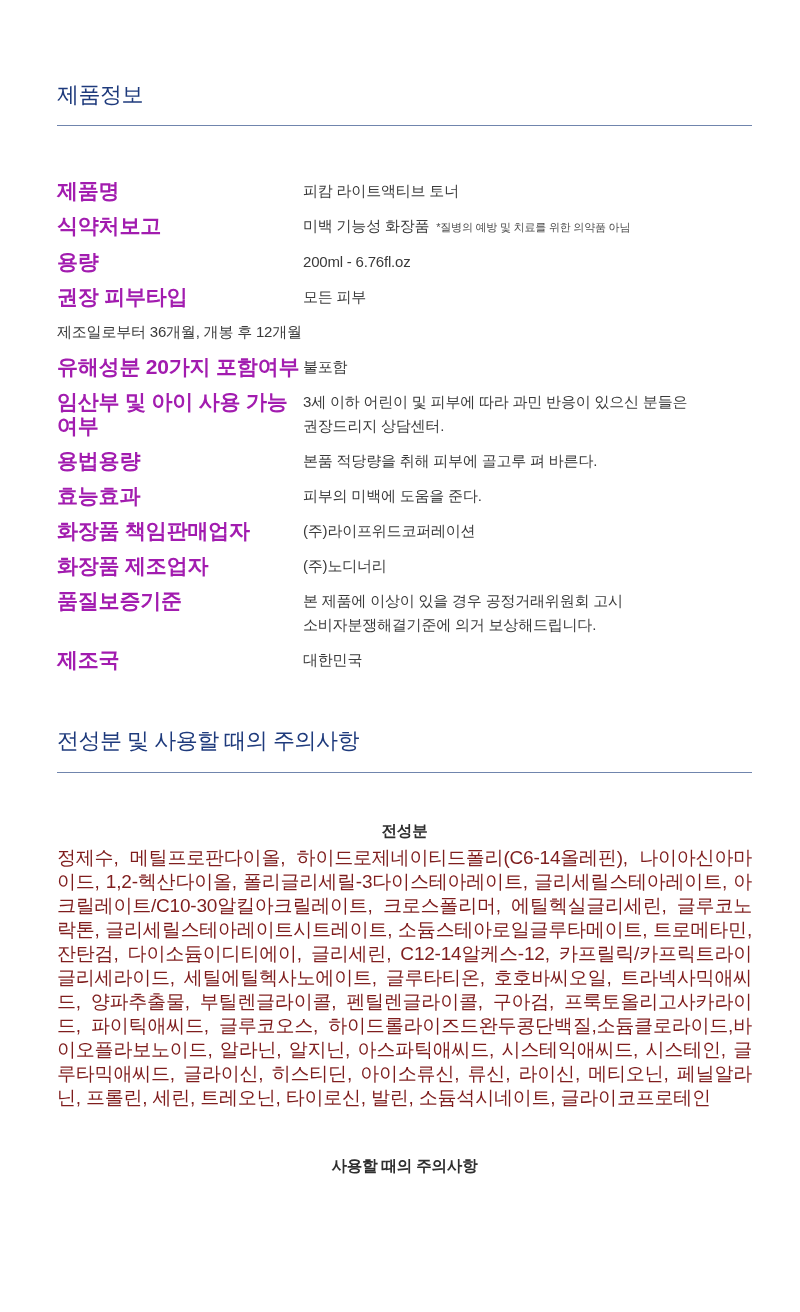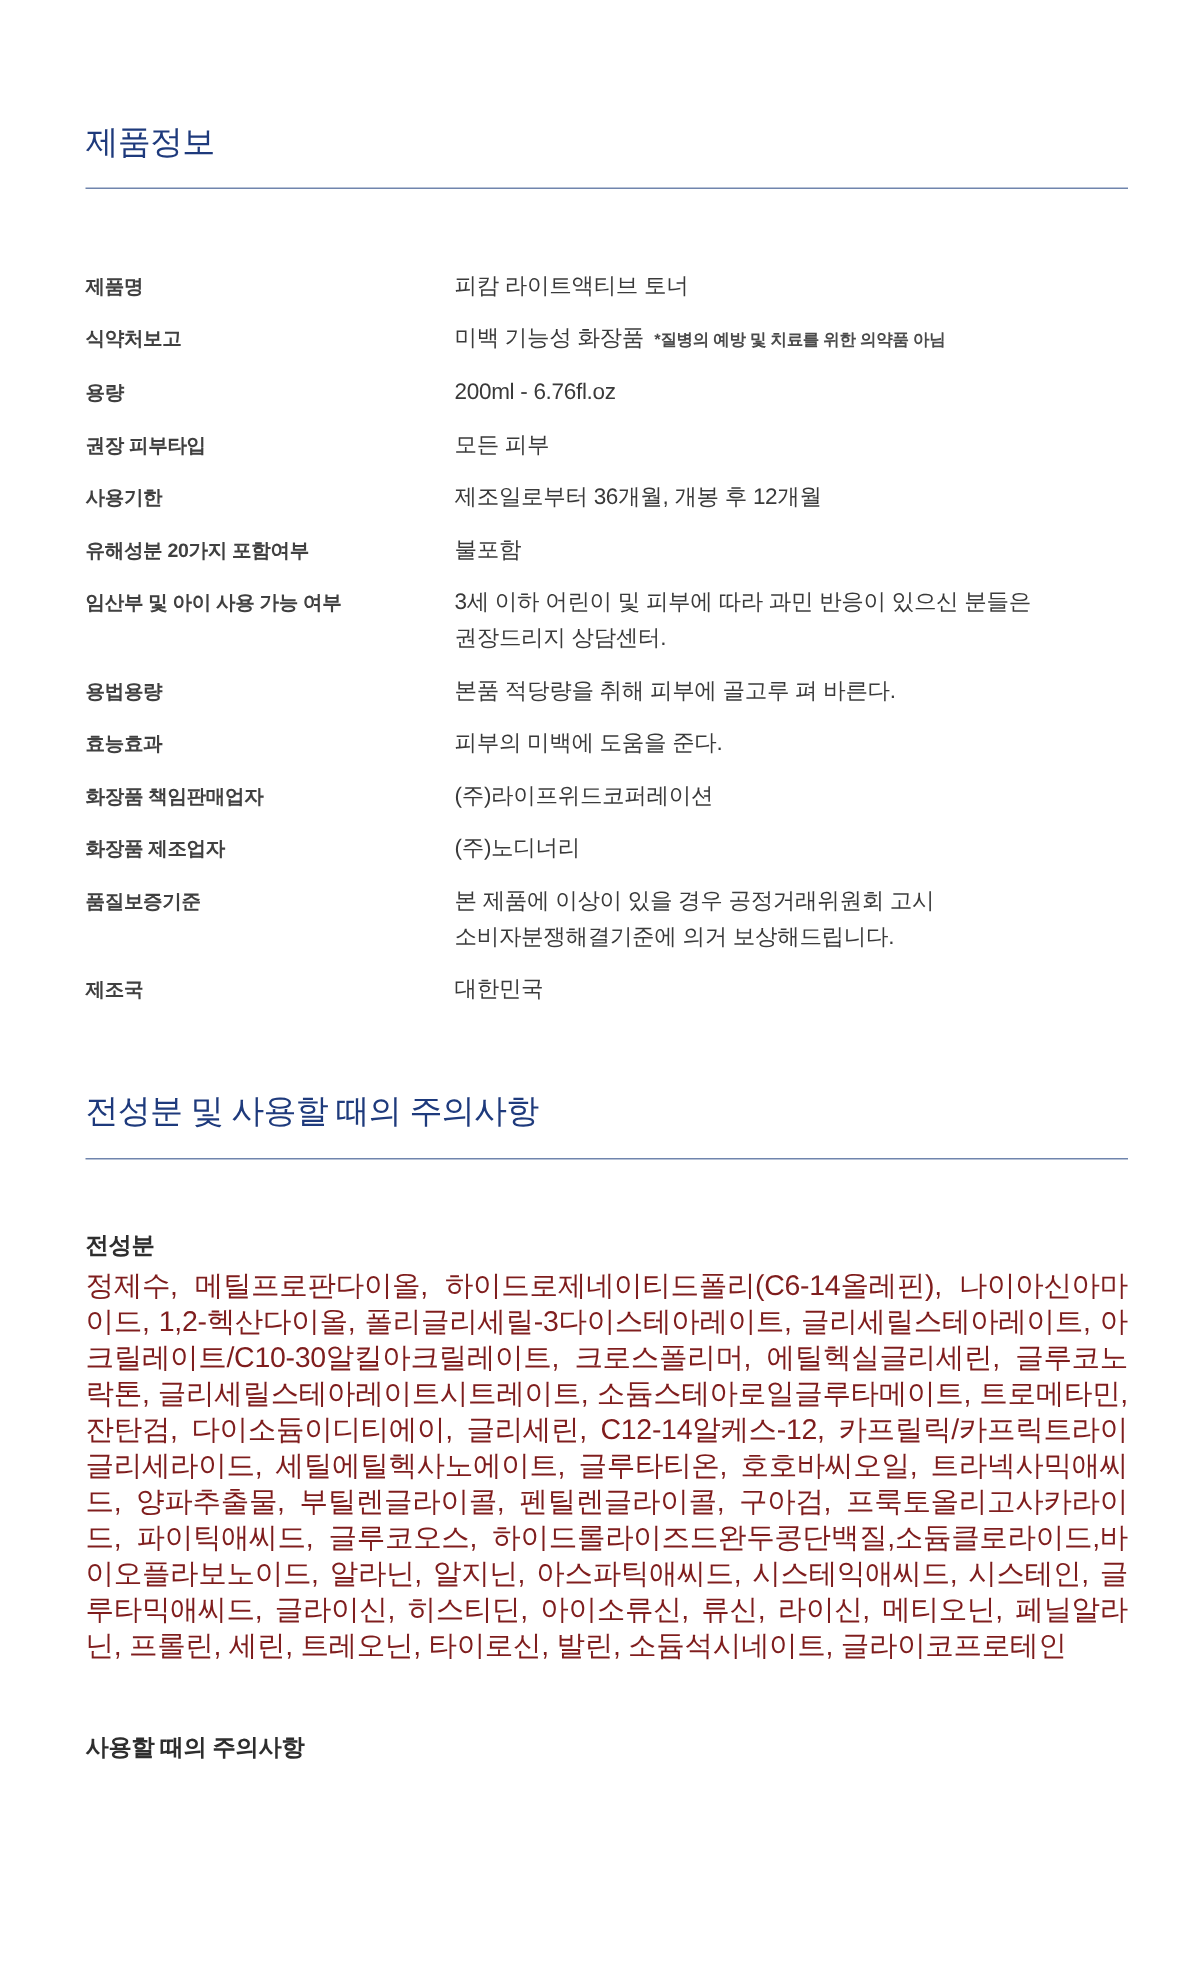--- a/index.html
+++ b/index.html
@@ -30,48 +30,48 @@
   
   .spec-table { margin-top: 53px; }
   .spec-row {
     display: flex;
     align-items: flex-start;
     margin-bottom: 11px;
   }
   .spec-label {
     width: 246px;           
     flex: 0 0 246px;
-    font-size: 13px;
+    font-size: 21px;
     font-weight: 700;
-    color: #404040;
+    color: #a21caf;
     line-height: 24px;
   }
   .spec-value {
     flex: 1 1 auto;
     font-size: 15px;
     font-weight: 400;
     color: #3a3a3a;
     line-height: 24px;
     white-space: pre-line;
   }
   .spec-note {
     font-size: 11px;
     color: #4a4a4a;
     margin-left: 4px;
-    font-weight: bold;
   }
   
   .section-2 { margin-top: 56px; }
   .sub-block { margin-top: 47px; }
   .sub-heading {
     font-size: 15.5px;
     font-weight: 700;
     color: #2e2e2e;
     line-height: 22px;
     margin-bottom: 4px;
+    text-align: center;
   }
   .body-paragraph {
     font-size: 19px;
     font-weight: 400;
     color: #7f1d1d;
     line-height: 24px;
     text-align: justify;
   }
   .caution-block { margin-top: 45px; padding-bottom: 90px; }
 </style>
@@ -99,21 +99,20 @@
     <div class="spec-label">용량</div>
     <div class="spec-value"><span>200ml - 6.76fl.oz</span></div>
   </div>
 
   <div class="spec-row">
     <div class="spec-label">권장 피부타입</div>
     <div class="spec-value"><span>모든 피부</span></div>
   </div>
 
   <div class="spec-row">
-    <div class="spec-label">사용기한</div>
     <div class="spec-value"><span>제조일로부터 36개월, 개봉 후 12개월</span></div>
   </div>
 
   <div class="spec-row">
     <div class="spec-label">유해성분 20가지 포함여부</div>
     <div class="spec-value"><span>불포함</span></div>
   </div>
 
   <div class="spec-row">
     <div class="spec-label">임산부 및 아이 사용 가능 여부</div>

